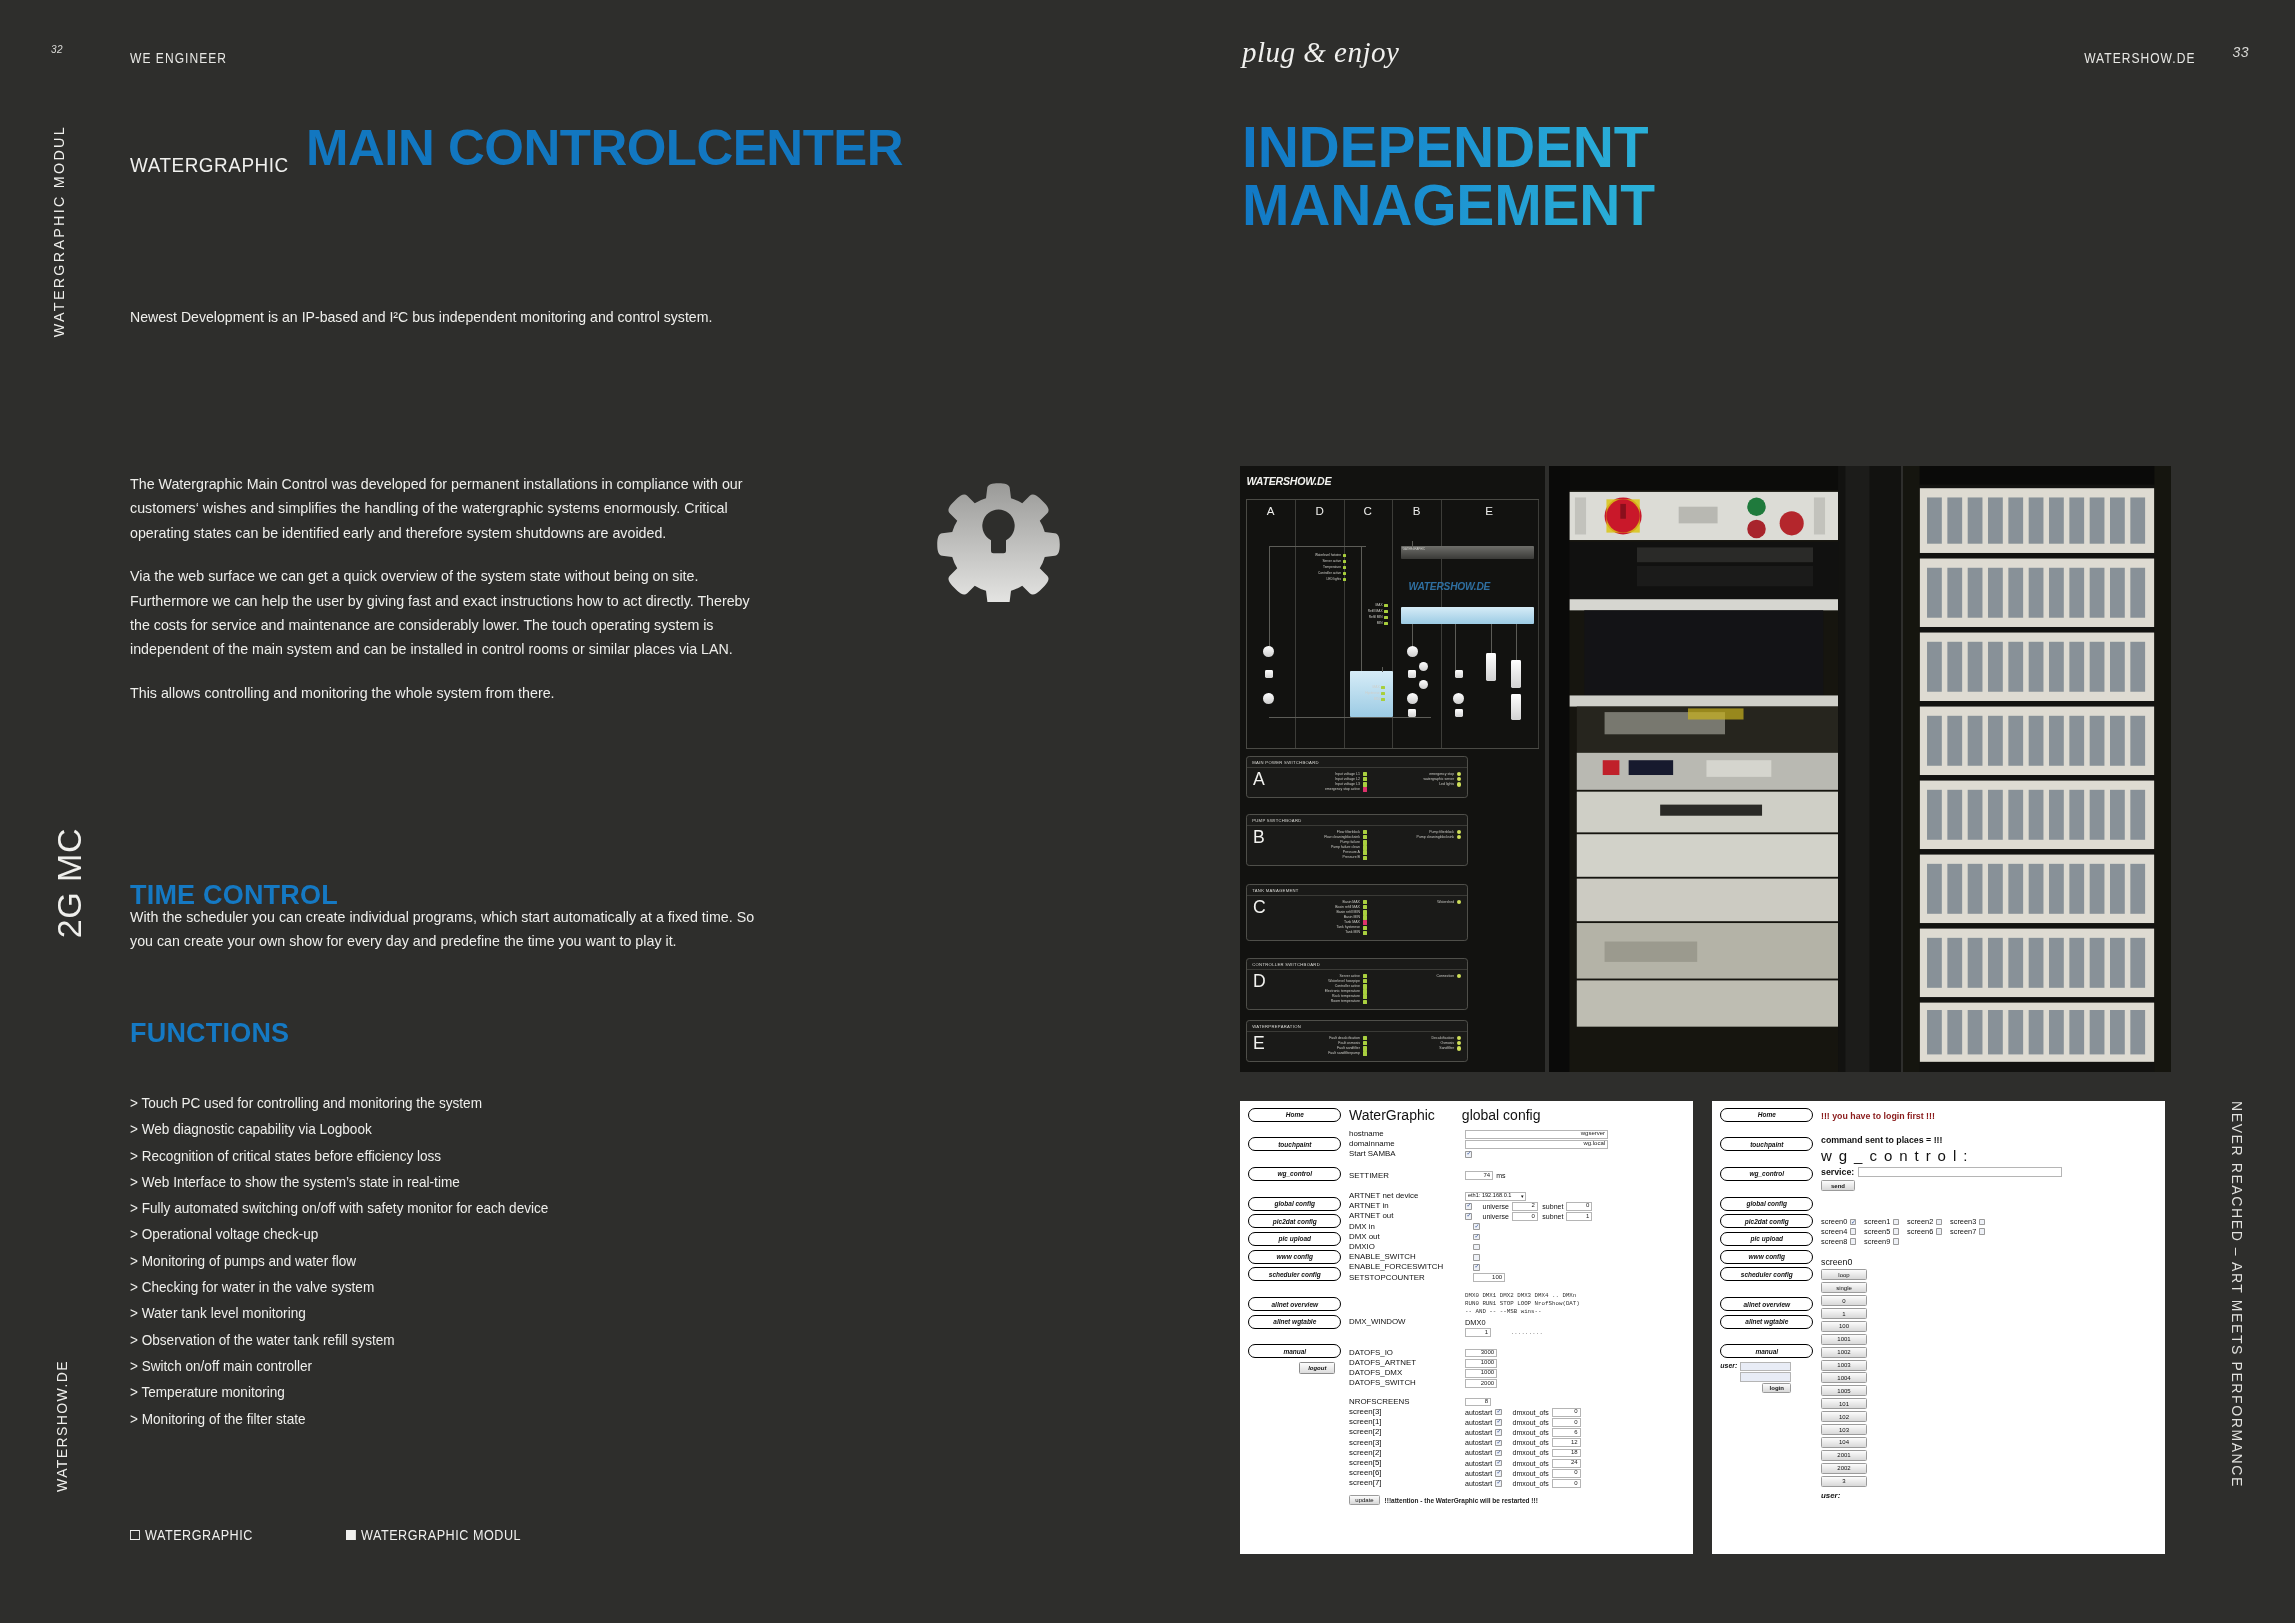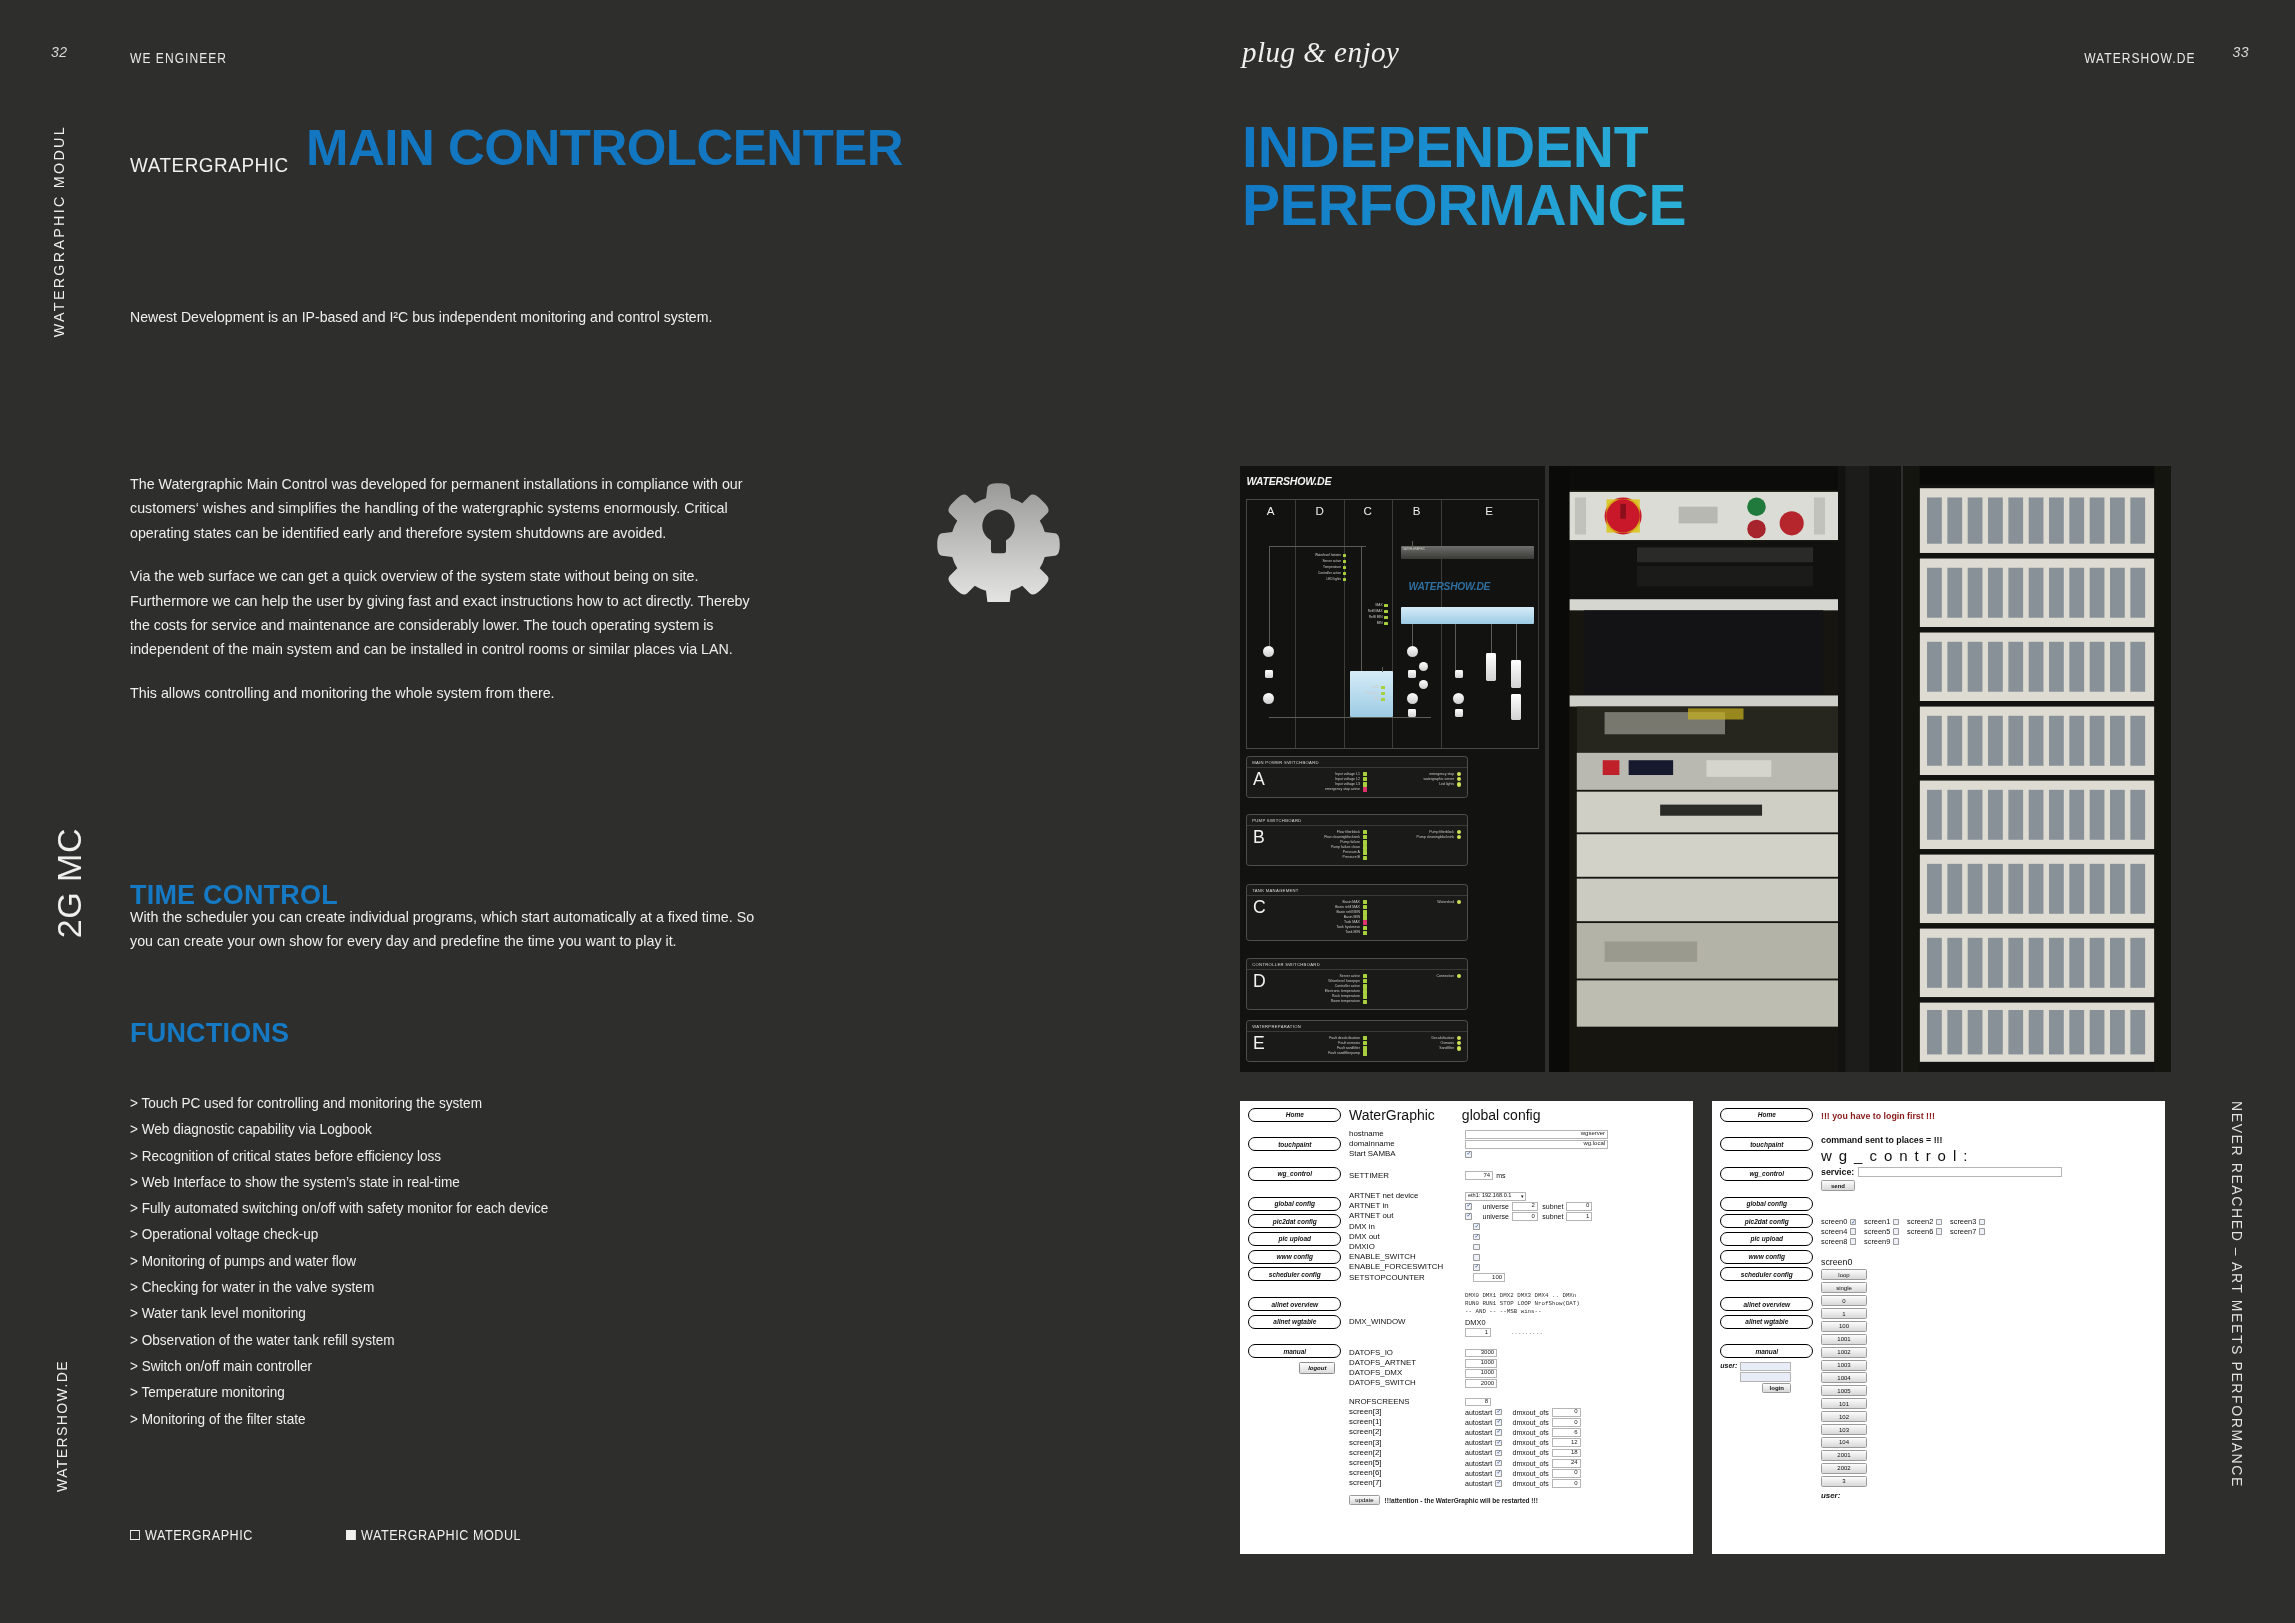--- a/index.html
+++ b/index.html
@@ -9,21 +9,21 @@
     font-family: "Liberation Sans", sans-serif;
     overflow: hidden;
   }
   .spread { position: relative; width: 2295px; height: 1623px; background: #2e2e2c; }
 
   
   .page-left  { position: absolute; left: 0;    top: 0; width: 1148px; height: 1623px; }
   .page-right { position: absolute; left: 1148px; top: 0; width: 1148px; height: 1623px; }
 
   
-  .folio-l { position: absolute; left: 51px; top: 44px; font-size: 14px; color: #d9d9d6;
+  .folio-l { position: absolute; left: 51px; top: 44px; font-size: 10px; color: #d9d9d6;
              font-style: italic; letter-spacing: 0.5px; }
   .runhead-l { position: absolute; left: 130px; top: 50px; font-size: 14px; color: #e8e8e5;
                letter-spacing: 1.2px; font-stretch: condensed; transform: scaleX(.86); transform-origin: left center;}
   .folio-r { position: absolute; right: 46px; top: 44px; font-size: 14px; color: #d9d9d6;
              font-style: italic; letter-spacing: 0.5px; }
   .runhead-r { position: absolute; right: 99px; top: 50px; font-size: 14px; color: #e8e8e5;
                letter-spacing: 1.2px; transform: scaleX(.86); transform-origin: right center; }
   .scriptmark { position: absolute; left: 1242px; top: 36px; font-family: "Liberation Serif", serif;
                 font-style: italic; font-size: 29px; color: #f0f0ee; letter-spacing: 0.5px; }
 
@@ -239,21 +239,21 @@
 
   <div class="page-right"></div>
 
   <div class="scriptmark">plug &amp; enjoy</div>
   <div class="runhead-r">WATERSHOW.DE</div>
   <div class="folio-r">33</div>
   <div class="vlabel never">NEVER REACHED – ART MEETS PERFORMANCE</div>
 
   <div class="h1-right">
     <span>INDEPENDENT</span>
-    <span>PERFORMANCE</span>
+    <span>MANAGEMENT</span>
   </div>
 
   <div class="media schem">
     <div class="schem-logo">WATERSHOW.DE</div>
 
     <div class="schem-top">
       <div class="schem-col" style="left:0;   width:49px;">
           <div class="schem-colL">A</div>
         </div>
       <div class="schem-col" style="left:49px;width:49px;">

